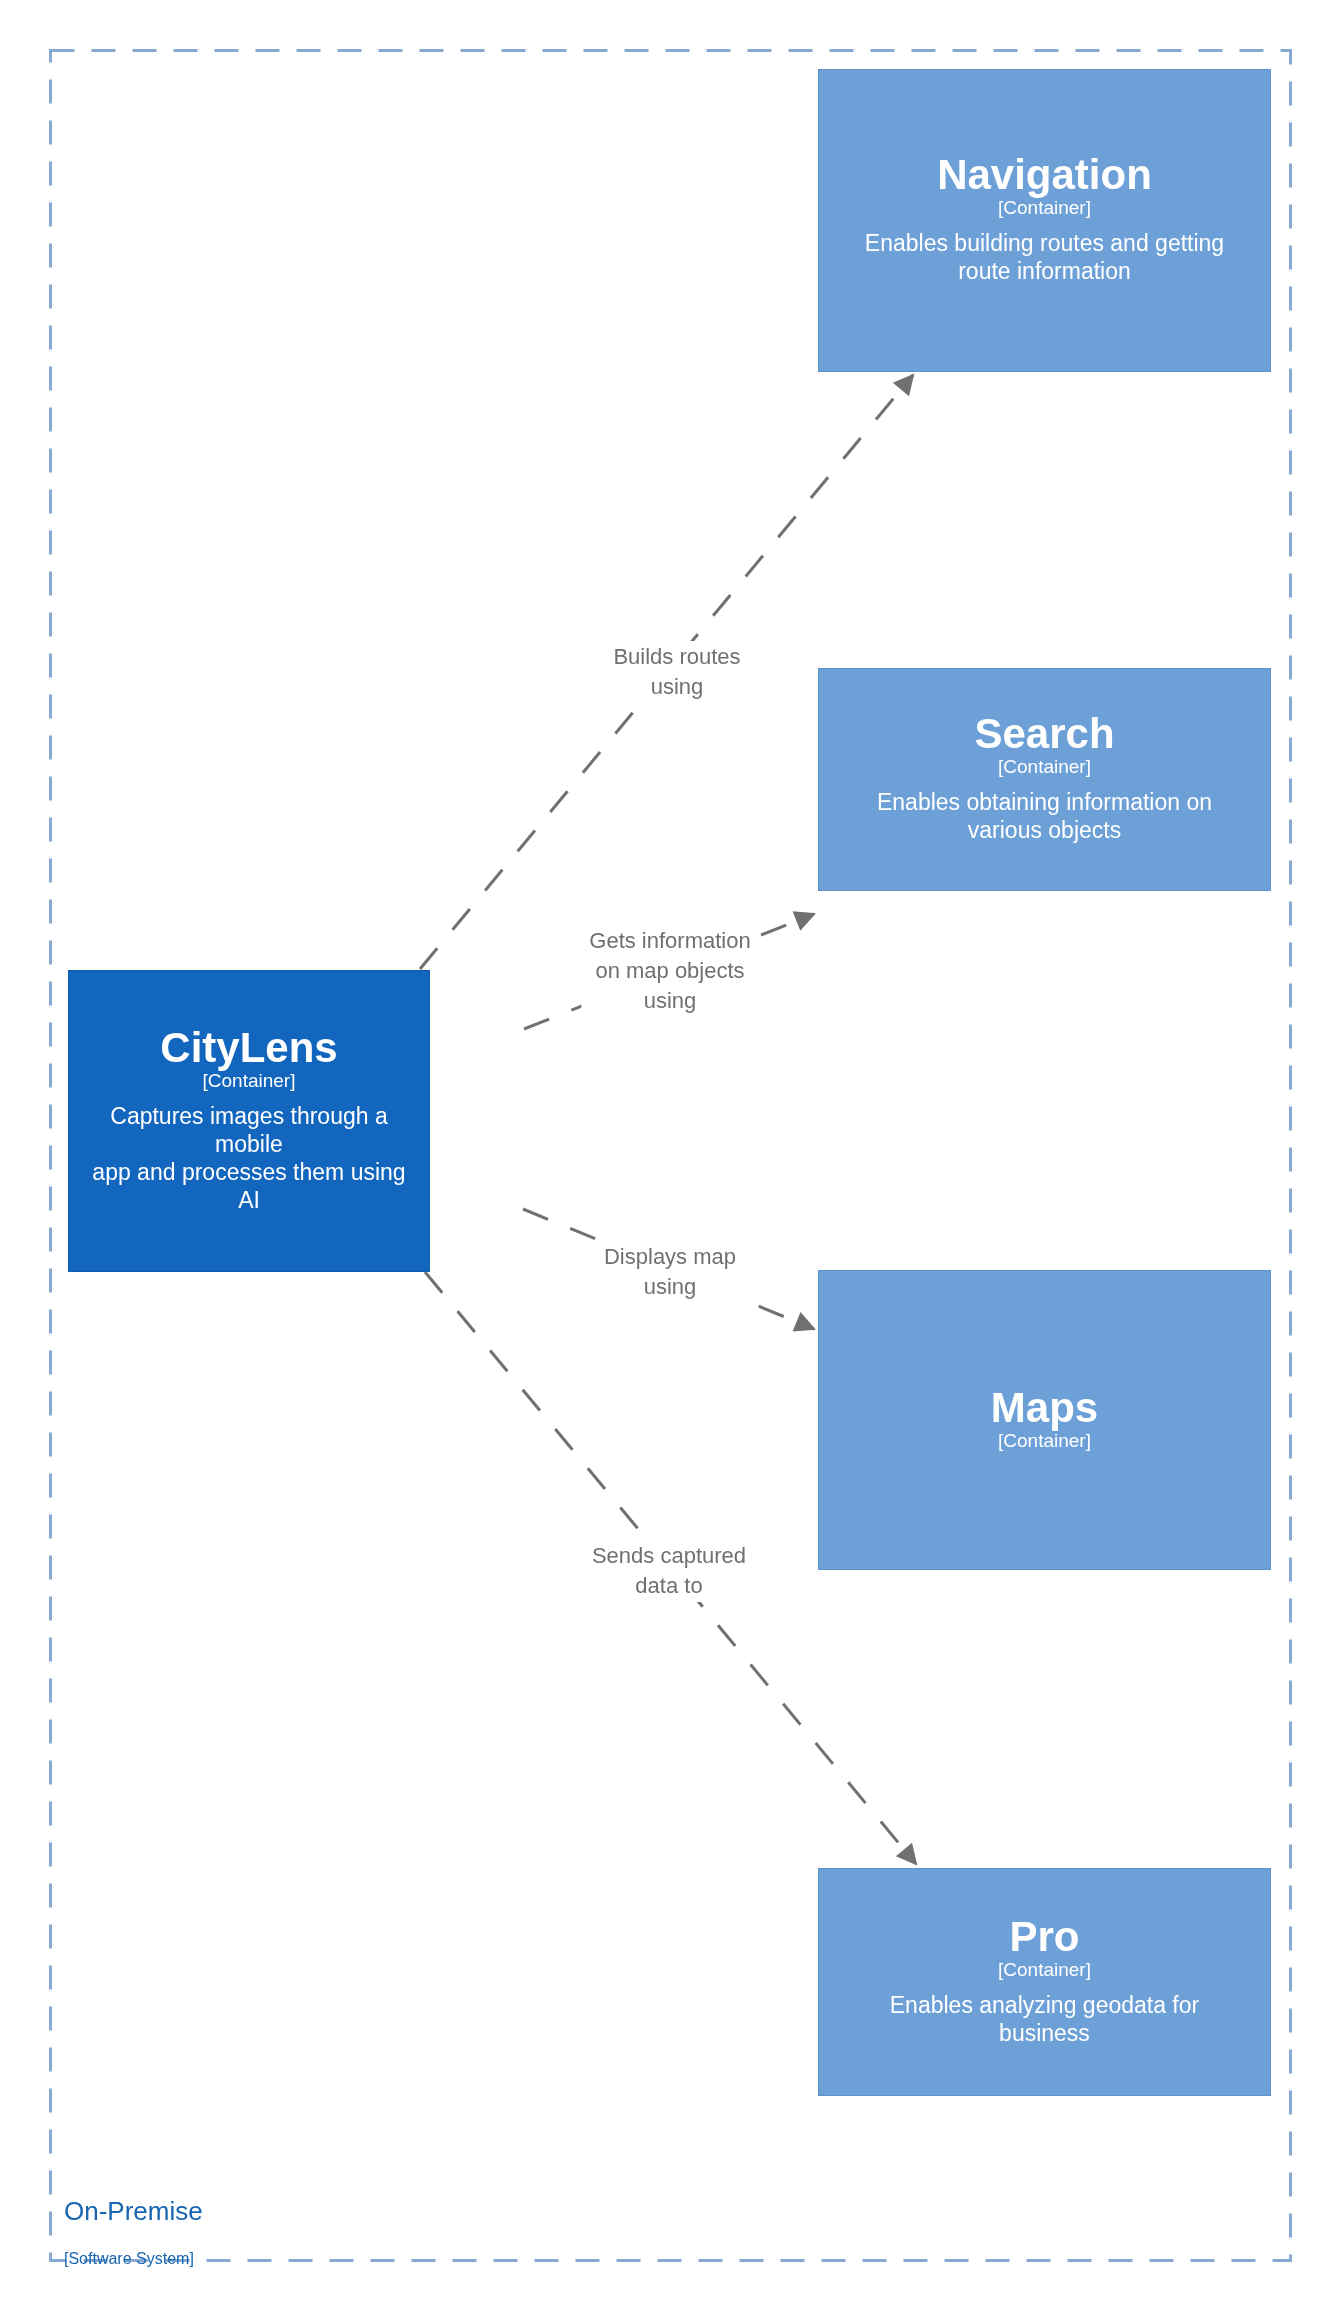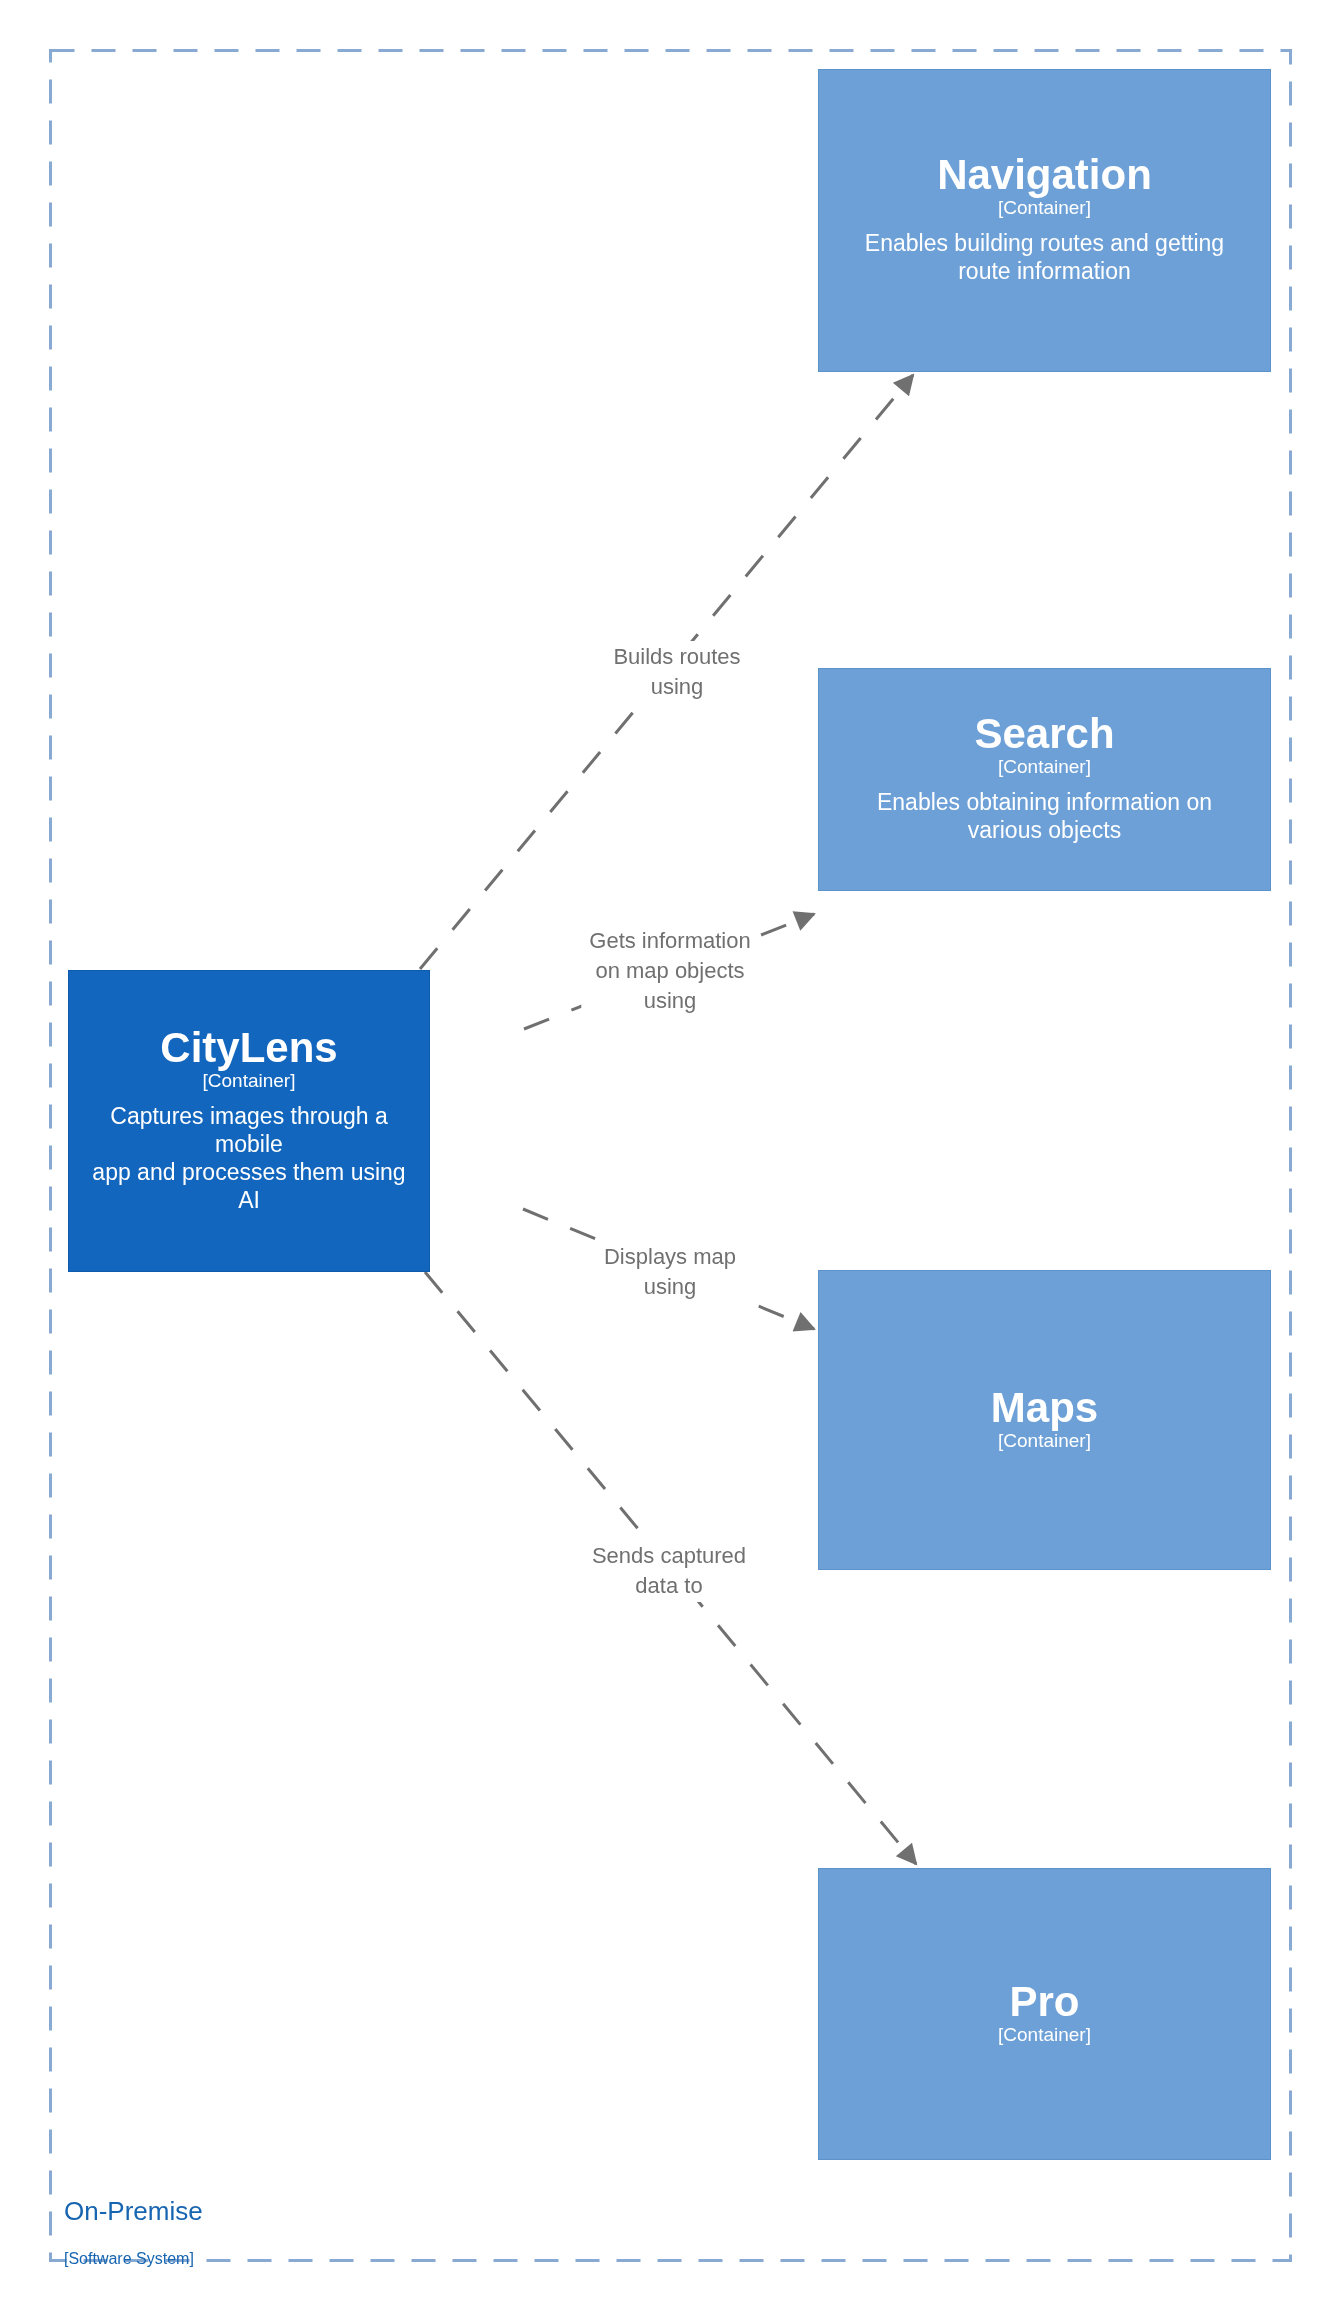--- a/index.html
+++ b/index.html
@@ -145,23 +145,27 @@
       <div>Captures images through a mobile</div>
       <div>app and processes them using AI</div>
     </div>
   </div>
 
   <div class="node light" style="left:818px; top:1270px; height:300px;">
     <div class="node-title">Maps</div>
     <div class="node-tag">[Container]</div>
   </div>
 
-  <div class="node light" style="left:818px; top:1868px; height:292px;">
+  <div class="node light" style="left:818px; top:1868px; height:228px;">
     <div class="node-title">Pro</div>
     <div class="node-tag">[Container]</div>
+    <div class="node-desc">
+      <div>Enables analyzing geodata for</div>
+      <div>business</div>
+    </div>
   </div>
 
   <div class="edge-label" style="left:677px; top:672px;">
     <div>Builds routes</div>
     <div>using</div>
   </div>
 
   <div class="edge-label" style="left:670px; top:971px;">
     <div>Gets information</div>
     <div>on map objects</div>

